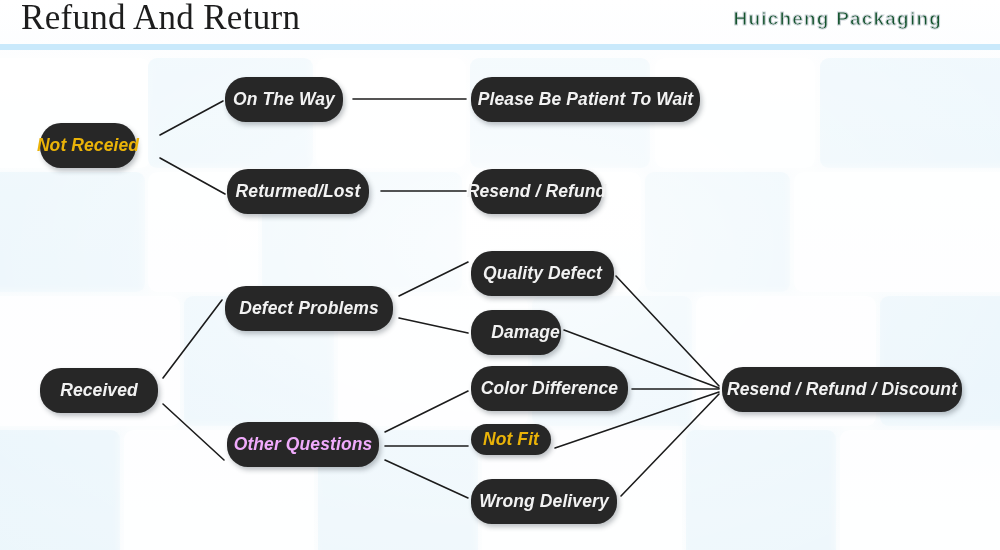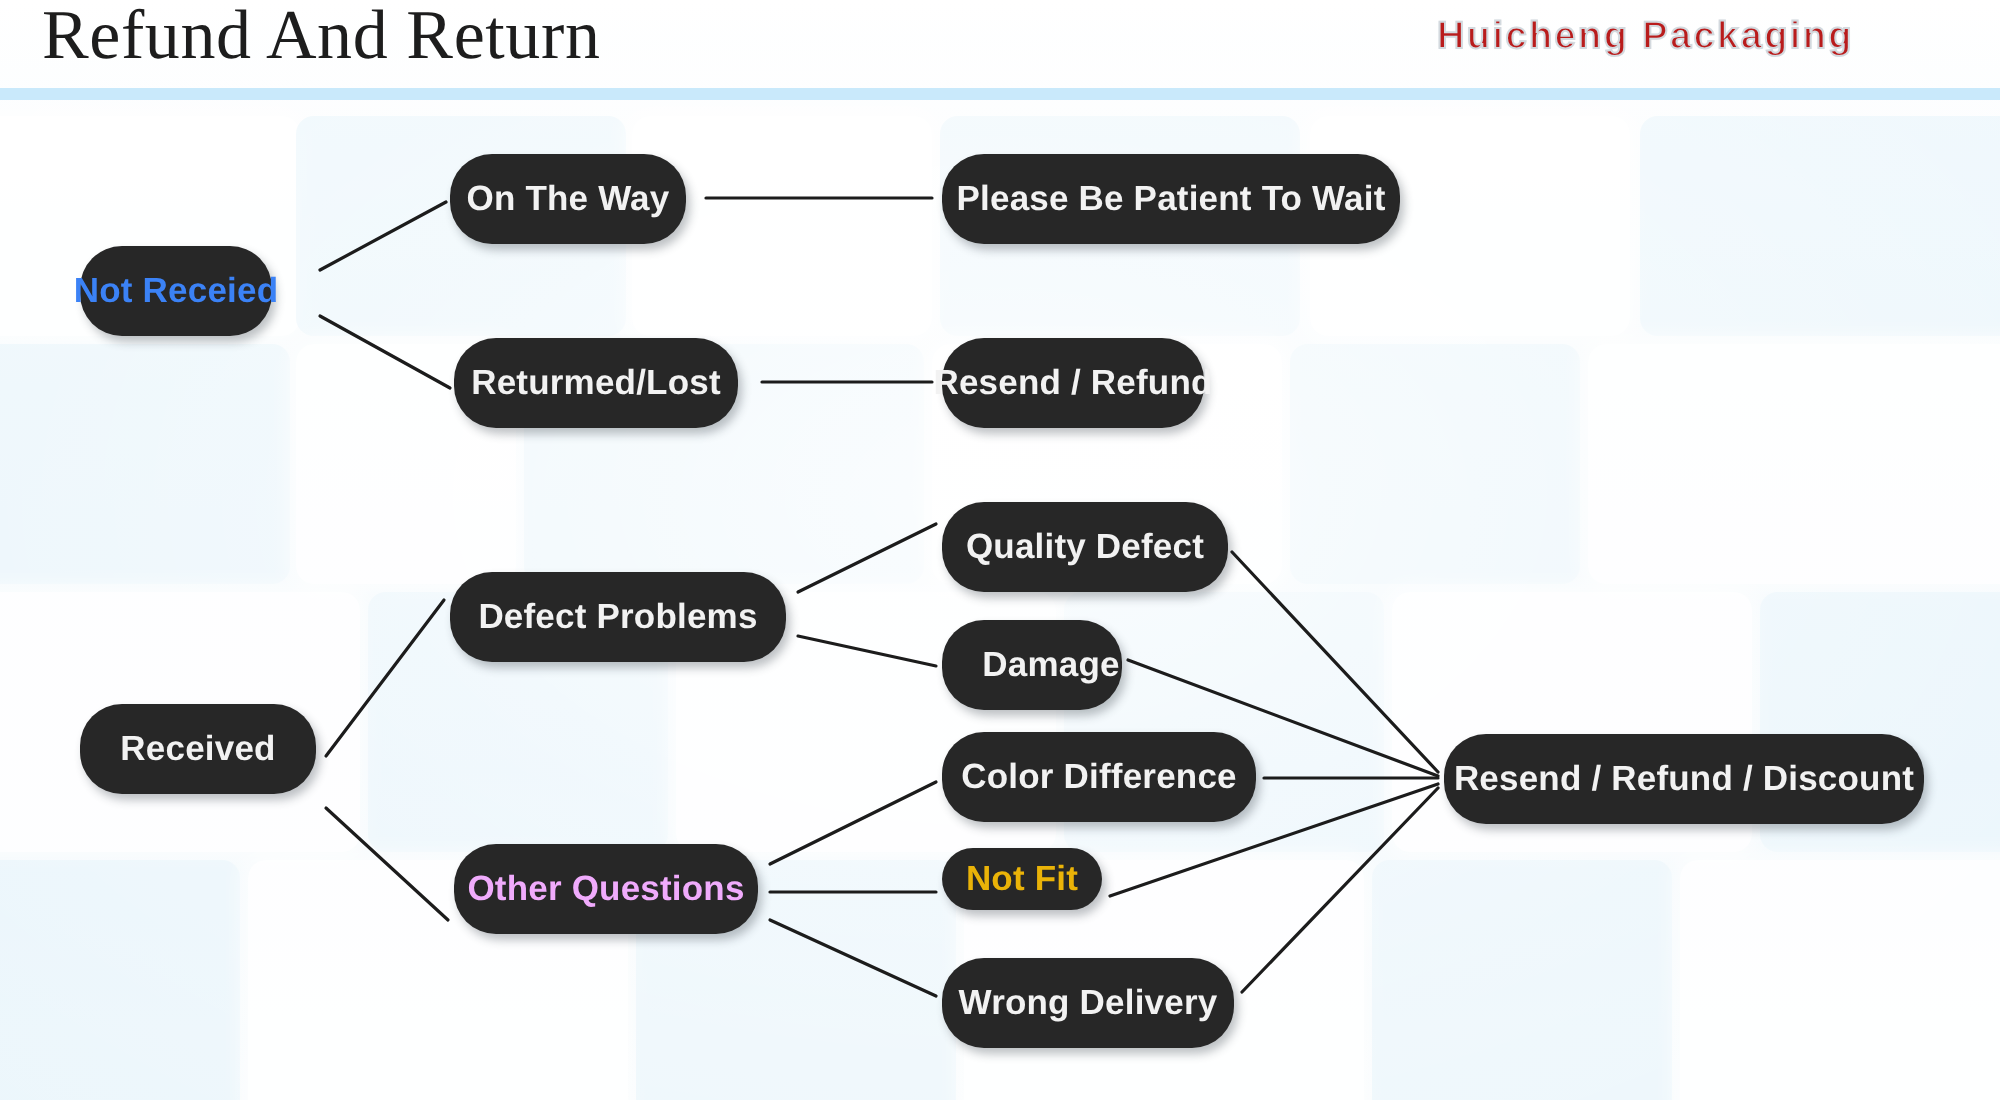--- a/index.html
+++ b/index.html
@@ -55,27 +55,27 @@
     top: -2px;
     font-family: "Liberation Serif", serif;
     font-size: 35px;
     font-weight: 400;
     color: #1d1d1d;
     letter-spacing: 0.3px;
     white-space: nowrap;
   }
   #brand-name {
     position: absolute;
-    right: 33px;
+    right: 18px;
     top: 8px;
     font-family: "Liberation Sans", sans-serif;
     font-size: 19px;
     font-weight: 700;
     letter-spacing: 1.2px;
-    color: #b91c1c;
+    color: #14532d;
     -webkit-text-stroke: 1px #d3d9de;
     text-shadow: 0 0 1px #d8dee3;
     white-space: nowrap;
   }
   #header-rule {
     position: absolute;
     left: 0;
     top: 44px;
     width: 1000px;
     height: 6px;
@@ -102,20 +102,21 @@
     display: flex;
     align-items: center;
     justify-content: center;
     font-family: "Liberation Sans", sans-serif;
     font-size: 17.5px;
     font-weight: 700;
     letter-spacing: 0.1px;
     white-space: nowrap;
     box-shadow: 2px 3px 5px rgba(40,50,60,0.30);
     user-select: none;
+    font-style: italic;
   }
 </style>
 </head>
 <body>
 
 <div id="slide">
 
   <div id="bg-pattern">
       <div class="tile" style="left: -20px; top: 58px; width: 170px; height: 110px;"></div>
       <div class="tile dim" style="left: 148px; top: 58px; width: 165px; height: 110px;"></div>
@@ -163,26 +164,26 @@
         <line x1="385" y1="432" x2="468" y2="391" stroke="#1c1c1c" stroke-width="1.6" stroke-linecap="round"></line>
         <line x1="385" y1="446" x2="468" y2="446" stroke="#1c1c1c" stroke-width="1.6" stroke-linecap="round"></line>
         <line x1="385" y1="460" x2="468" y2="498" stroke="#1c1c1c" stroke-width="1.6" stroke-linecap="round"></line>
         <line x1="616" y1="276" x2="719" y2="386" stroke="#1c1c1c" stroke-width="1.6" stroke-linecap="round"></line>
         <line x1="564" y1="330" x2="719" y2="388" stroke="#1c1c1c" stroke-width="1.6" stroke-linecap="round"></line>
         <line x1="632" y1="389" x2="719" y2="389" stroke="#1c1c1c" stroke-width="1.6" stroke-linecap="round"></line>
         <line x1="555" y1="448" x2="719" y2="392" stroke="#1c1c1c" stroke-width="1.6" stroke-linecap="round"></line>
         <line x1="621" y1="496" x2="719" y2="394" stroke="#1c1c1c" stroke-width="1.6" stroke-linecap="round"></line>
       </svg>
     <div id="node-layer">
-        <div class="node" style="left: 40px; top: 123px; width: 96px; height: 45px; background: rgb(39, 39, 39); color: #3b82f6;">Not Receied</div>
+        <div class="node" style="left: 40px; top: 123px; width: 96px; height: 45px; background: rgb(39, 39, 39); color: #eab308;">Not Receied</div>
         <div class="node" style="left: 225px; top: 77px; width: 118px; height: 45px; background: rgb(39, 39, 39); color: rgb(242, 242, 242);">On The Way</div>
         <div class="node" style="left: 471px; top: 77px; width: 229px; height: 45px; background: rgb(39, 39, 39); color: rgb(242, 242, 242);">Please Be Patient To Wait</div>
         <div class="node" style="left: 227px; top: 169px; width: 142px; height: 45px; background: rgb(39, 39, 39); color: rgb(242, 242, 242);">Returmed/Lost</div>
         <div class="node" style="left: 471px; top: 169px; width: 131px; height: 45px; background: rgb(39, 39, 39); color: rgb(242, 242, 242);">Resend / Refund</div>
-        <div class="node" style="left: 40px; top: 352px; width: 118px; height: 45px; background: rgb(39, 39, 39); color: rgb(242, 242, 242);">Received</div>
+        <div class="node" style="left: 40px; top: 368px; width: 118px; height: 45px; background: rgb(39, 39, 39); color: rgb(242, 242, 242);">Received</div>
         <div class="node" style="left: 225px; top: 286px; width: 168px; height: 45px; background: rgb(39, 39, 39); color: rgb(242, 242, 242);">Defect Problems</div>
         <div class="node" style="left: 227px; top: 422px; width: 152px; height: 45px; background: rgb(39, 39, 39); color: #f0abfc;">Other Questions</div>
         <div class="node" style="left: 471px; top: 251px; width: 143px; height: 45px; background: rgb(39, 39, 39); color: rgb(242, 242, 242);">Quality Defect</div>
         <div class="node" style="left: 471px; top: 310px; width: 90px; height: 45px; background: rgb(39, 39, 39); color: rgb(242, 242, 242); padding-left: 19px;">Damage</div>
         <div class="node" style="left: 471px; top: 366px; width: 157px; height: 45px; background: rgb(39, 39, 39); color: rgb(242, 242, 242);">Color Difference</div>
         <div class="node" style="left: 471px; top: 424px; width: 80px; height: 31px; background: rgb(39, 39, 39); color: #eab308;">Not Fit</div>
         <div class="node" style="left: 471px; top: 479px; width: 146px; height: 45px; background: rgb(39, 39, 39); color: rgb(242, 242, 242);">Wrong Delivery</div>
         <div class="node" style="left: 722px; top: 367px; width: 240px; height: 45px; background: rgb(39, 39, 39); color: rgb(242, 242, 242);">Resend / Refund / Discount</div>
       </div>
   </div>

